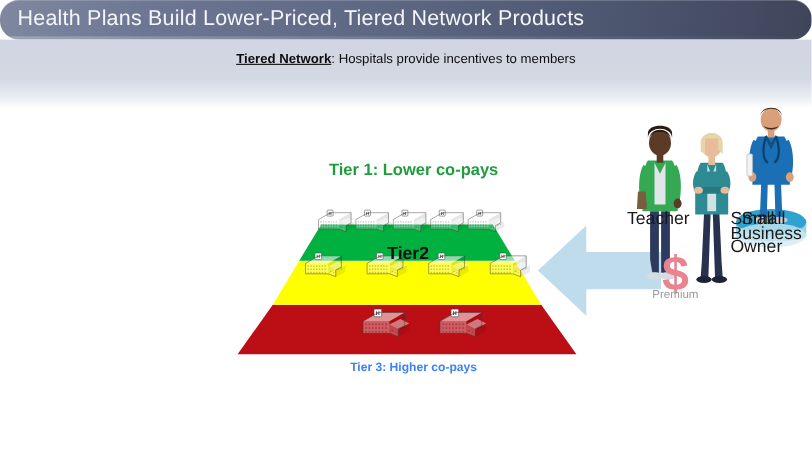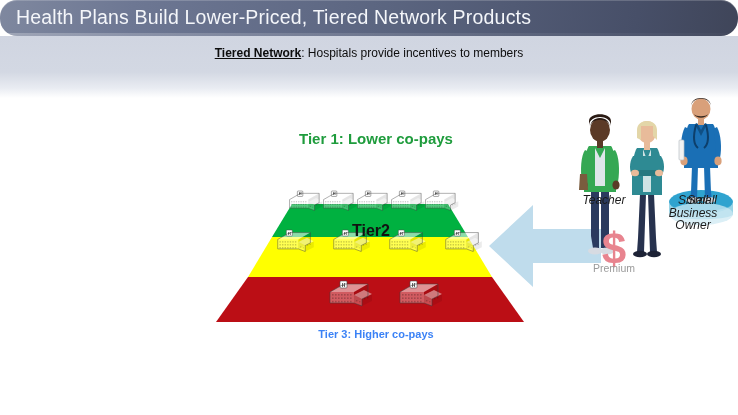--- a/index.html
+++ b/index.html
@@ -70,21 +70,21 @@
 
   
   .tier-label {
     position: absolute;
     text-align: center;
     font-weight: bold;
     white-space: nowrap;
   }
   #tier1-label {
     left: 206px;
-    top: 130px;
+    top: 146px;
     width: 340px;
     font-size: 15px;
     color: #1f9c3d;
   }
   #tier2-label {
     left: 286px;
     top: 222px;
     width: 170px;
     font-size: 16px;
     color: #111111;
@@ -120,25 +120,23 @@
   
   .people-panel {
     position: absolute;
     left: 565px;
     top: 96px;
     width: 173px;
     height: 185px;
   }
   .person-label {
     position: absolute;
-    text-align: center;
-    font-size: 12px;
+    font-size: 16px;
     color: #1a1a1a;
     line-height: 12.5px;
-    font-style: italic;
   }
   #label-teacher { left: 570px; top: 194px; width: 68px; }
   #label-sbo     { left: 628px; top: 194px; width: 58px; margin-left: 36px; }
   #label-nurse   { left: 674px; top: 194px; width: 56px; }
 
   .premium-box {
     position: absolute;
     left: 566px;
     top: 222px;
     width: 96px;

